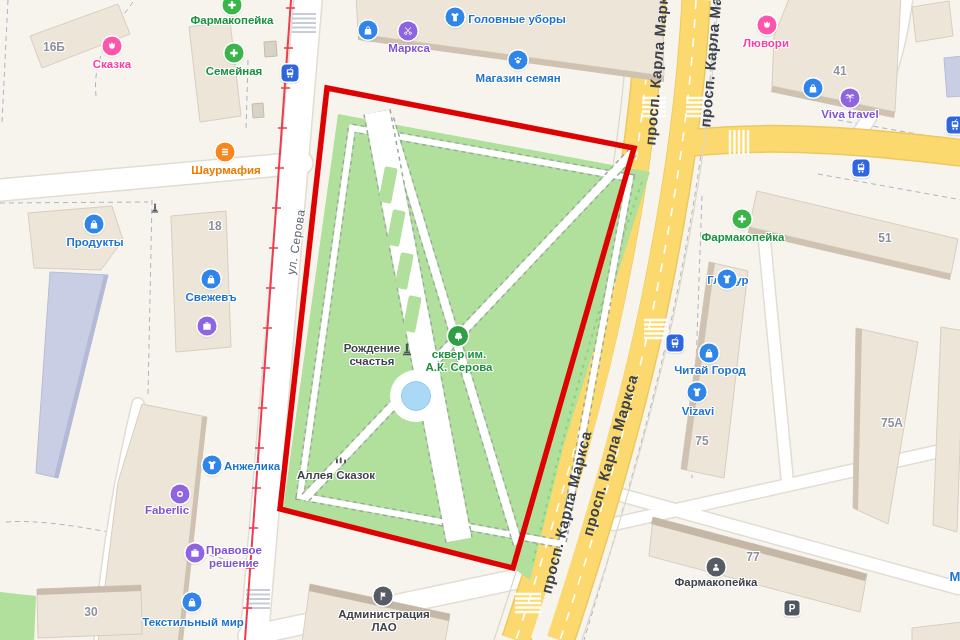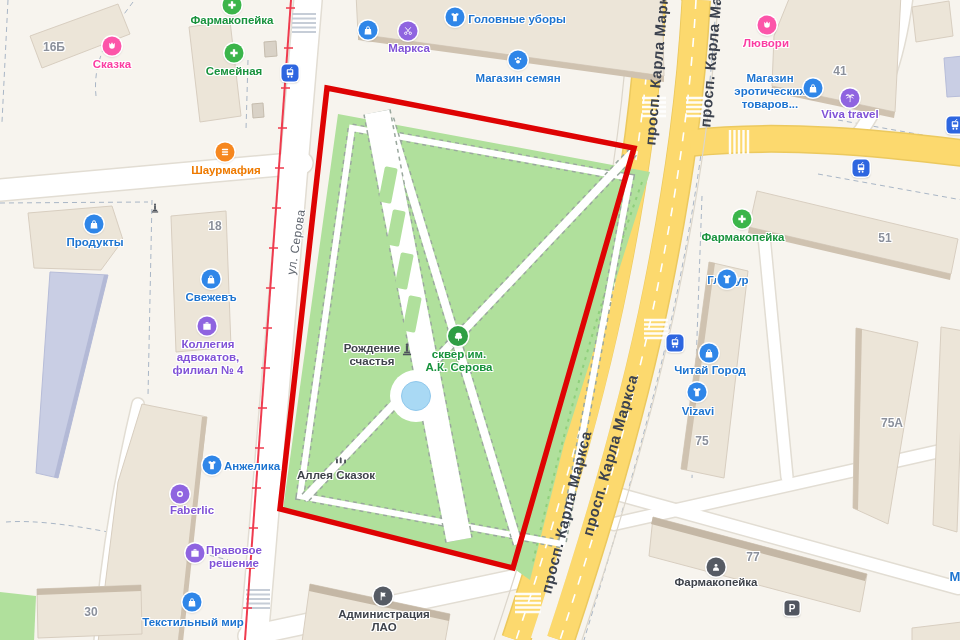--- a/index.html
+++ b/index.html
@@ -440,41 +440,31 @@
 
 <div class="mletter halo" style="left:955px;top:576px">М</div>
 
 <div class="lbl pink halo" style="left:112px;top:64px">Сказка</div>
 <div class="lbl green halo" style="left:232px;top:20px">Фармакопейка</div>
 <div class="lbl green halo" style="left:234px;top:71px">Семейная</div>
 <div class="lbl blue halo" style="left:517px;top:19px">Головные уборы</div>
 <div class="lbl purple halo" style="left:409px;top:48px">Маркса</div>
 <div class="lbl blue halo" style="left:518px;top:78px">Магазин семян</div>
 <div class="lbl pink halo" style="left:766px;top:43px">Лювори</div>
-<div class="lbl blue halo" style="left:770px;top:91px">
-  <div>Магазин</div>
-  <div>эротических</div>
-  <div>товаров...</div>
-</div>
 <div class="lbl purple halo" style="left:850px;top:114px">Viva travel</div>
 <div class="lbl orange halo" style="left:226px;top:170px">Шаурмафия</div>
 <div class="lbl blue halo" style="left:95px;top:242px">Продукты</div>
 <div class="lbl blue halo" style="left:211px;top:297px">Свежевъ</div>
-<div class="lbl purple halo" style="left:208px;top:357px">
-  <div>Коллегия</div>
-  <div>адвокатов,</div>
-  <div>филиал № 4</div>
-</div>
 <div class="lbl green halo" style="left:743px;top:237px">Фармакопейка</div>
 <div class="lbl blue halo" style="left:728px;top:280px">Гламур</div>
 <div class="lbl blue halo" style="left:710px;top:370px">Читай Город</div>
 <div class="lbl blue halo" style="left:698px;top:411px">Vizavi</div>
 <div class="lbl dark halo" style="left:716px;top:582px">Фармакопейка</div>
 <div class="lbl blue halo" style="left:252px;top:466px">Анжелика</div>
-<div class="lbl purple halo" style="left:192px;top:510px">Faberlic</div>
+<div class="lbl purple halo" style="left:167px;top:510px">Faberlic</div>
 <div class="lbl purple halo" style="left:234px;top:557px">
   <div>Правовое</div>
   <div>решение</div>
 </div>
 <div class="lbl blue halo" style="left:193px;top:622px">Текстильный мир</div>
 <div class="lbl dark halo" style="left:384px;top:621px">
   <div>Администрация</div>
   <div>ЛАО</div>
 </div>
 <div class="lbl dark halo" style="left:372px;top:355px">

